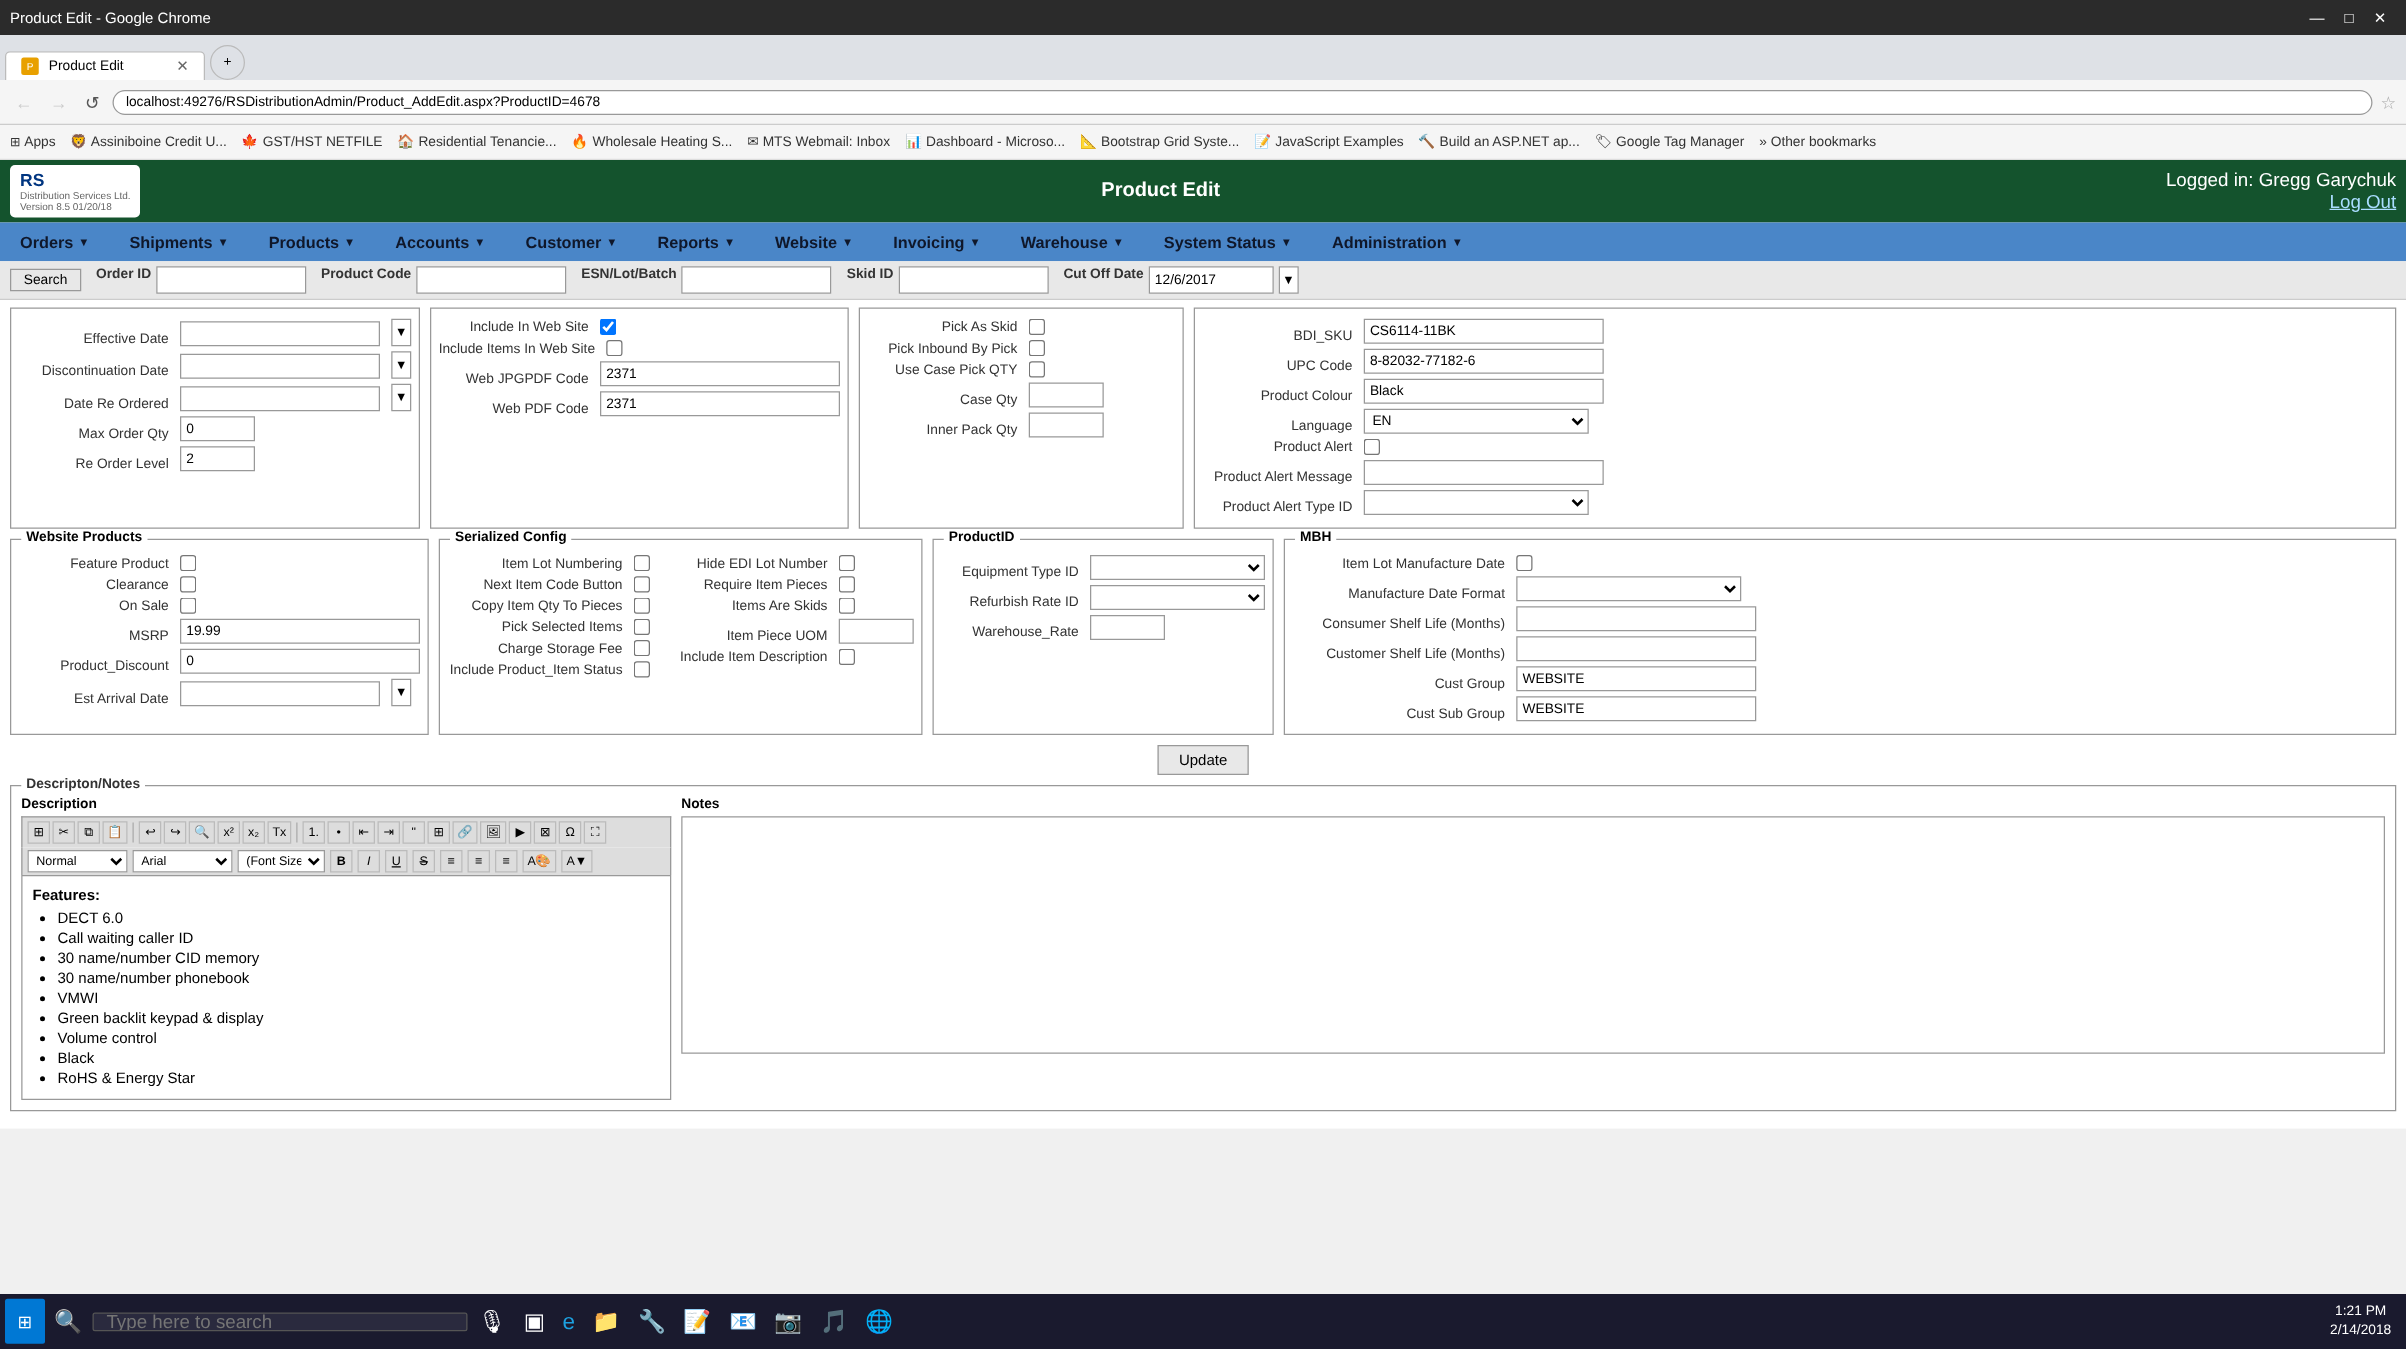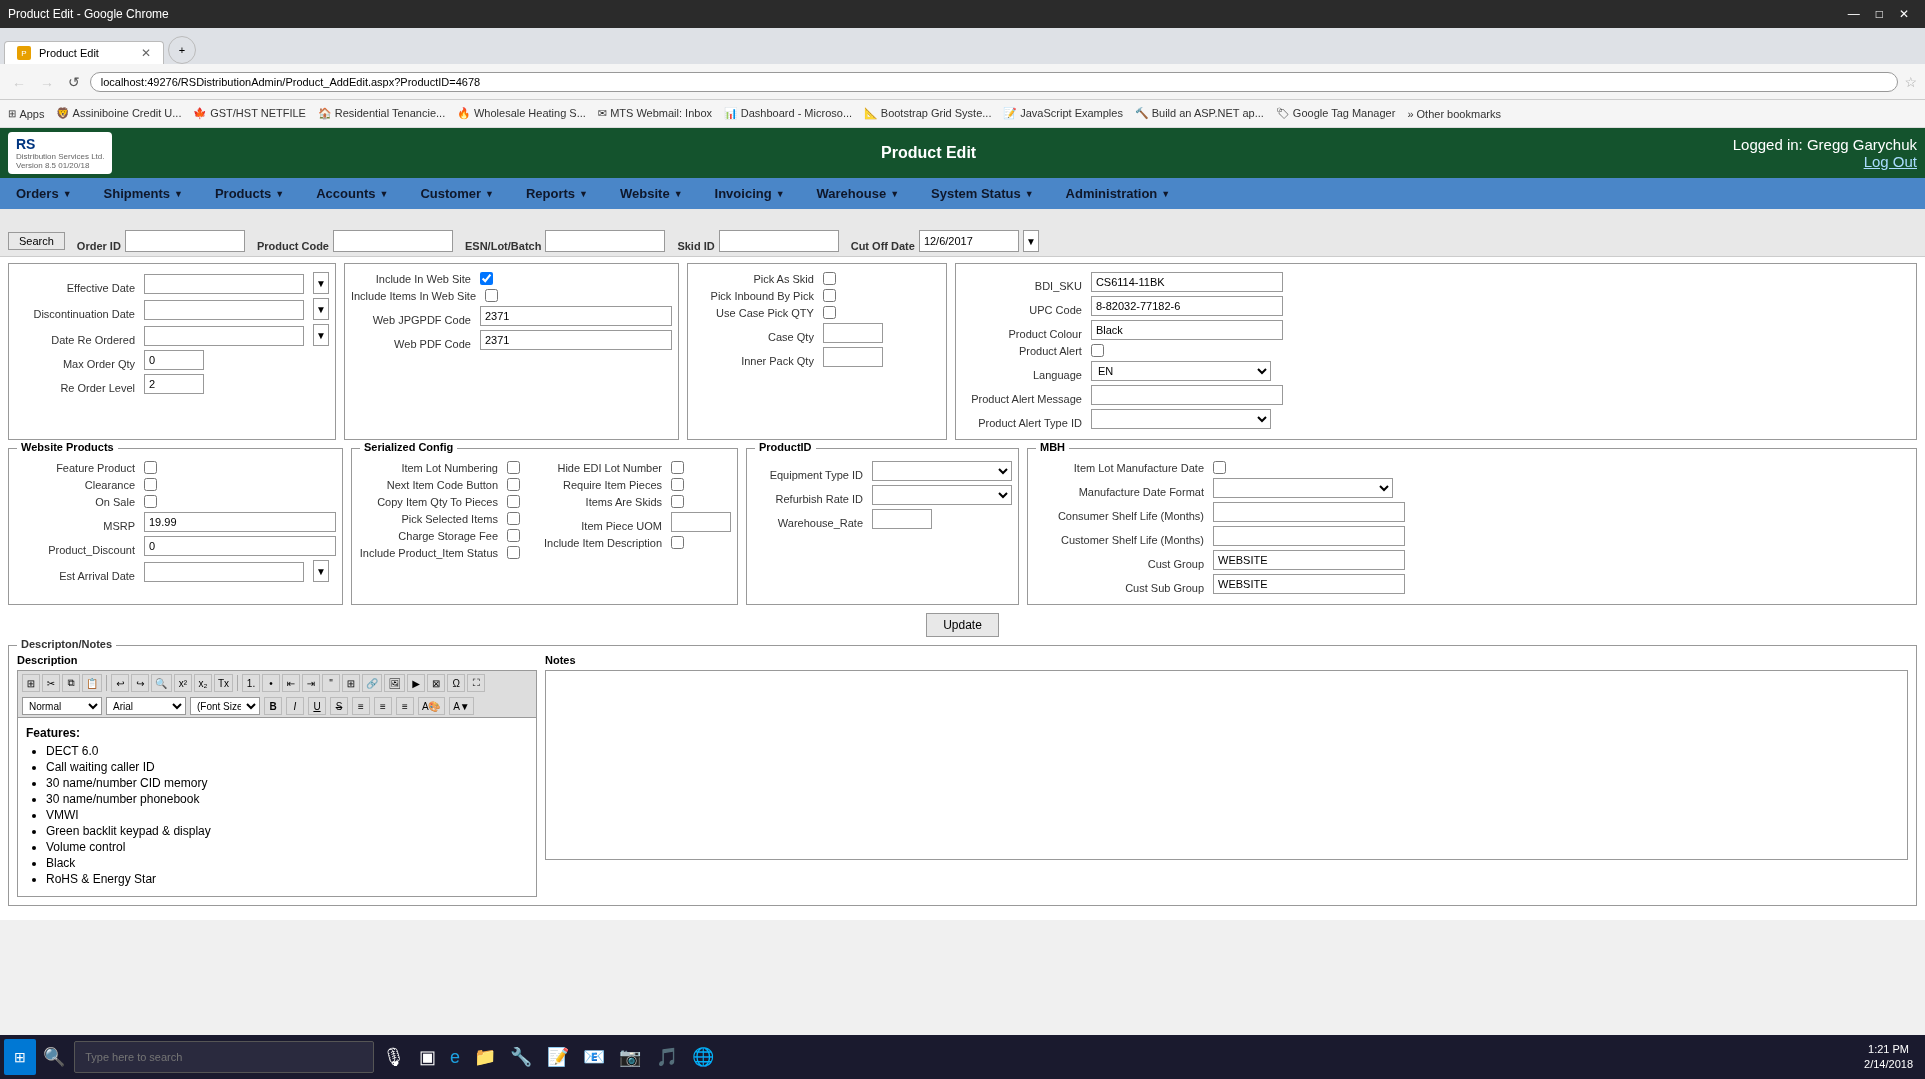--- a/index.html
+++ b/index.html
@@ -34,21 +34,21 @@
     .user-info { font-size: 15px; text-align: right; }
     .user-info a { color: #adf; text-decoration: underline; cursor: pointer; }
 
     
     .nav-bar { background: #4a86c8; display: flex; align-items: stretch; }
     .nav-item { color: #0f172a; padding: 8px 16px; font-size: 13px; font-weight: bold; cursor: pointer; display: flex; align-items: center; gap: 4px; white-space: nowrap; }
     .nav-dropdown { font-size: 9px; }
 
     
     .search-bar { background: #e8e8e8; border-bottom: 1px solid #ccc; display: flex; align-items: center; padding: 4px 8px; gap: 12px; flex-wrap: wrap; }
-    .search-group { display: flex; align-items: flex-end; gap: 4px; margin-top: 17px; }
+    .search-group { display: flex; align-items: flex-start; gap: 4px; }
     .search-label { font-size: 11px; font-weight: bold; color: #333; }
     .search-input { border: 1px solid #999; padding: 2px 4px; font-size: 11px; height: 22px; }
     .search-input-md { width: 120px; }
     .date-input { width: 100px; }
     .dropdown-btn { border: 1px solid #999; background: white; font-size: 10px; padding: 2px 2px; height: 22px; cursor: pointer; }
 
     
     .main-content { padding: 6px 8px; }
 
     .form-row { display: flex; align-items: flex-end; margin-bottom: 4px; gap: 9px; }
@@ -86,21 +86,21 @@
 
     .rte-content { border: 1px solid #999; background: white; padding: 8px; min-height: 160px; font-size: 12px; }
     .rte-content ul { padding-left: 20px; margin-top: 4px; }
     .rte-content li { margin-bottom: 2px; }
 
     .notes-textarea { border: 1px solid #999; width: 100%; min-height: 190px; resize: none; font-size: 11px; padding: 4px; }
 
     
     .taskbar { position: fixed; bottom: 0; left: 0; width: 100%; background: #1a1a2e; height: 44px; display: flex; align-items: center; padding: 0 4px; gap: 2px; z-index: 100; }
     .start-btn { background: #0078d4; color: white; border: none; padding: 6px 10px; font-size: 14px; cursor: pointer; border-radius: 2px; height: 36px; display: flex; align-items: center; }
-    .taskbar-search { background: #2a2a3e; border: 1px solid #555; color: white; padding: 4px 10px; font-size: 11px; height: 32px; border-radius: 2px; width: 300px; }
+    .taskbar-search { background: #2a2a3e; border: 1px solid #555; color: white; padding: 4px 10px; font-size: 15px; height: 15px; border-radius: 2px; width: 300px; }
     .taskbar-icon { color: white; font-size: 18px; padding: 4px 6px; cursor: pointer; height: 36px; display: flex; align-items: center; }
     .taskbar-right { margin-left: auto; display: flex; align-items: center; gap: 8px; color: white; font-size: 11px; padding-right: 8px; }
     .taskbar-time { text-align: center; line-height: 1.4; }
   </style>
 </head>
 <body>
 
 <div class="browser-chrome">
 
   <div class="title-bar">
@@ -280,28 +280,28 @@
         </div>
         <div class="form-row">
           <label class="form-label">UPC Code</label>
           <input class="form-input form-input-xl" type="text" value="8-82032-77182-6" style="">
         </div>
         <div class="form-row">
           <label class="form-label">Product Colour</label>
           <input class="form-input form-input-xl" type="text" value="Black" style="">
         </div>
         <div class="form-row">
-          <label class="form-label">Product Alert</label>
-          <input type="checkbox" class="form-checkbox" style="">
-        </div>
-        <div class="form-row">
           <label class="form-label">Language</label>
           <select class="form-select form-select-lg">
             <option value="EN">EN</option>
           </select>
+        </div>
+        <div class="form-row">
+          <label class="form-label">Product Alert</label>
+          <input type="checkbox" class="form-checkbox" style="">
         </div>
         <div class="form-row">
           <label class="form-label">Product Alert Message</label>
           <input class="form-input form-input-xl" type="text" style="">
         </div>
         <div class="form-row">
           <label class="form-label">Product Alert Type ID</label>
           <select class="form-select form-select-lg">
             <option value=""></option>
           </select>

